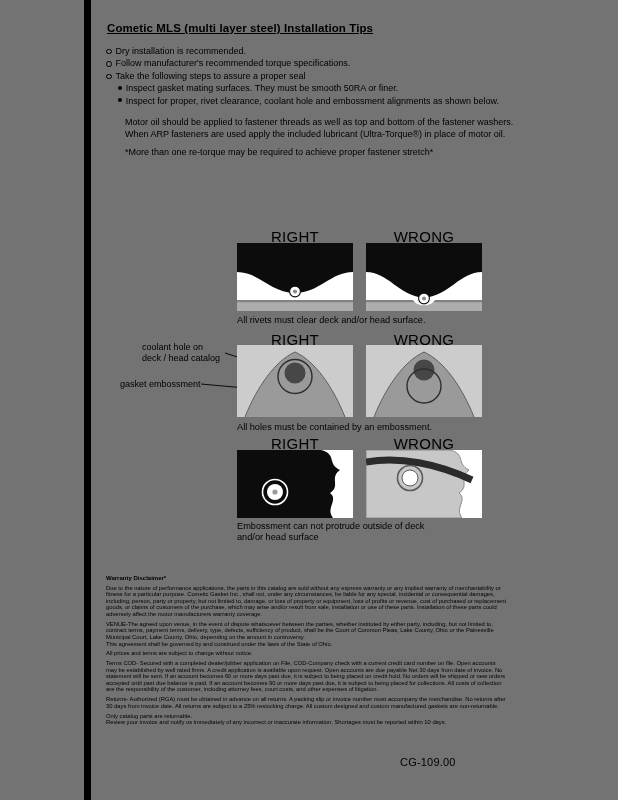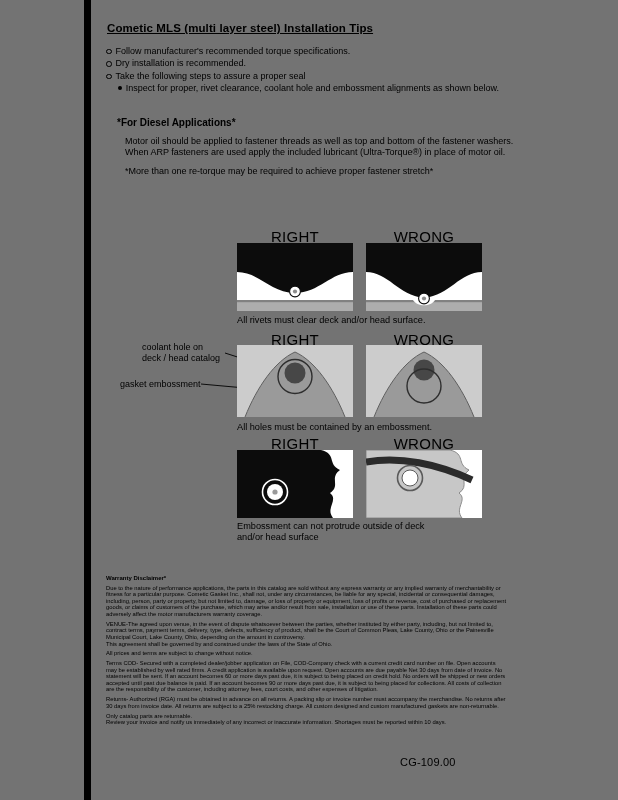--- a/index.html
+++ b/index.html
@@ -31,40 +31,43 @@
 
 <div class="page">
 
   <div class="spine"></div>
 
   <div class="title">Cometic MLS (multi layer steel) Installation Tips</div>
 
   <div class="tips">
     <div class="tip">
       <span class="m-o"></span>
-      <span class="txt">Follow manufacturer's recommended torque specifications.</span>
+      <span class="txt">Dry installation is recommended.</span>
     </div>
     <div class="tip">
       <span class="m-o"></span>
-      <span class="txt">Dry installation is recommended.</span>
+      <span class="txt">Follow manufacturer's recommended torque specifications.</span>
     </div>
     <div class="tip">
       <span class="m-o"></span>
       <span class="txt">Take the following steps to assure a proper seal</span>
     </div>
     <div class="subtips">
       <div class="tip">
         <span class="m-dot"></span>
+        <span class="txt">Inspect gasket mating surfaces.  They must be smooth 50RA or finer.</span>
+      </div>
+      <div class="tip">
+        <span class="m-dot"></span>
         <span class="txt">Inspect for proper, rivet clearance, coolant hole and embossment alignments as shown below.</span>
       </div>
     </div>
   </div>
 
   <div class="diesel">
-    <h2>*For Diesel Applications*</h2>
     <p>Motor oil should be applied to fastener threads as well as top and bottom of the fastener washers. When ARP fasteners are used apply the included lubricant (Ultra-Torque®) in place of motor oil.</p>
     <p>*More than one re-torque may be required to achieve proper fastener stretch*</p>
   </div>
 
   <div class="rw" style="left:237px;top:228px">RIGHT</div>
   <div class="rw" style="left:366px;top:228px">WRONG</div>
   <div class="panel" style="left:237px;top:243px">
     <svg width="116" height="68" viewBox="0 0 116 68">
       <rect width="116" height="68" fill="#ffffff"></rect>
       <path d="M0,0 H116 V29 C94,29 82,50 58,50 C34,50 22,29 0,29 Z" fill="#0c0c0c"></path>

